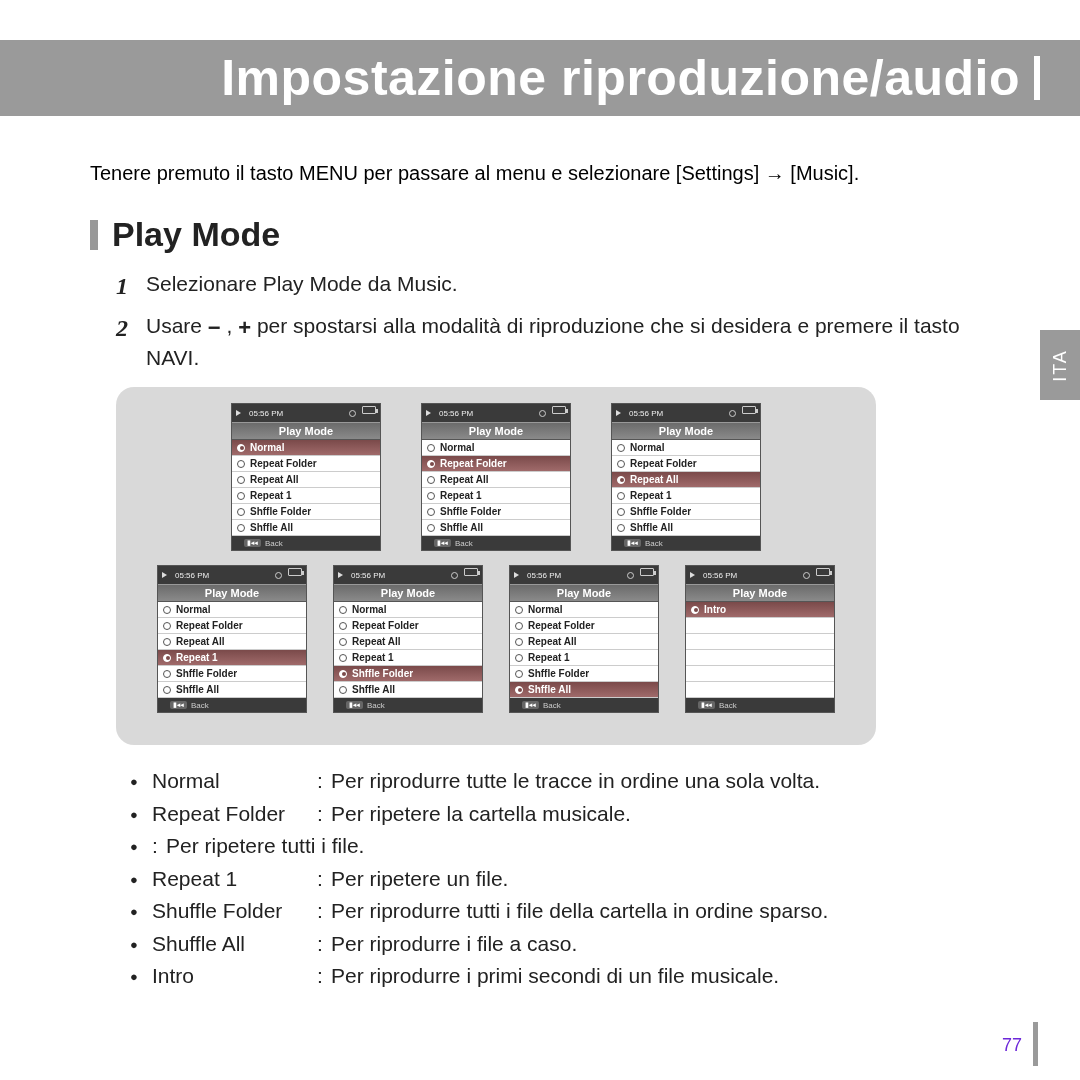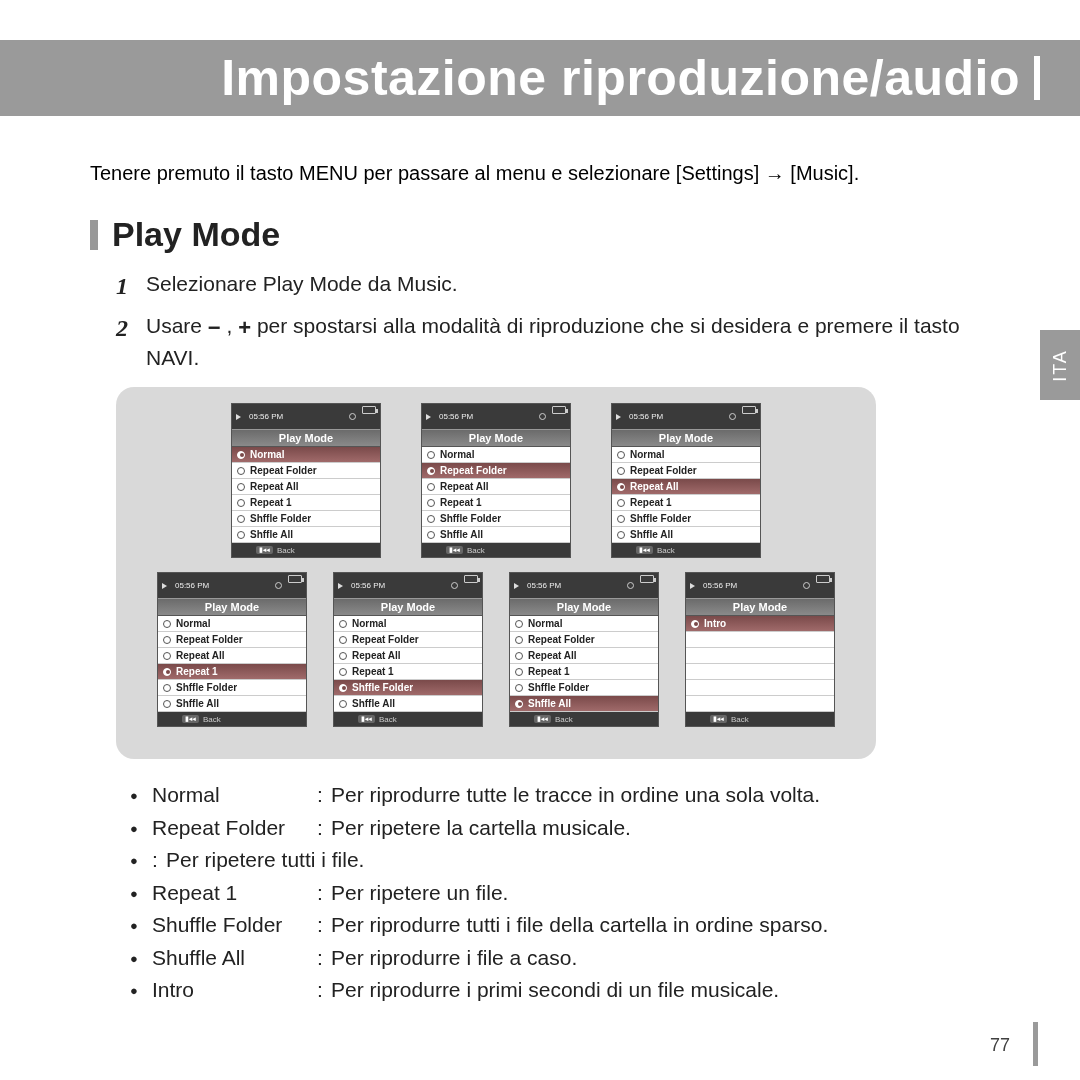--- a/index.html
+++ b/index.html
@@ -110,21 +110,21 @@
     gap: 40px;
     margin-bottom: 14px;
   }
   .screen-row.row2 { gap: 26px; }
   .screen {
     width: 150px;
     background: #fff;
     border: 1px solid #555;
   }
   .sc-status {
-    height: 25px;
+    height: 18px;
     background: #3a3a3a;
     color: #eee;
     font-size: 8px;
     display: flex;
     align-items: center;
     padding: 6px 4px;
     gap: 4px;
     position: relative;
   }
   .sc-status .play-tri {
@@ -186,21 +186,21 @@
     content: ""; position: absolute; left: 1.5px; top: 1.5px;
     width: 4px; height: 4px; background: #7a4a4a; border-radius: 50%;
   }
   .sc-foot {
     height: 14px;
     background: #3a3a3a;
     color: #ccc;
     font-size: 8px;
     display: flex;
     align-items: center;
-    padding-left: 24px;
+    padding-left: 12px;
     gap: 4px;
   }
   .sc-foot .bk-btn {
     background: #666; color: #fff; font-size: 7px; padding: 0 3px; border-radius: 2px;
   }
 
   
   .desc-list {
     margin-left: 40px;
     margin-top: 14px;
@@ -210,23 +210,23 @@
   .desc-row { display: flex; }
   .bullet { width: 22px; }
   .bullet::before { content: "●"; font-size: 13px; position: relative; top: -2px; }
   .term { width: 165px; flex-shrink: 0; }
   .colon { width: 14px; }
   .def { flex: 1; }
 
   .page-num {
     position: absolute;
     bottom: 24px;
-    right: 70px;
+    right: 58px;
     font-size: 18px;
-    color: #404040;
+    color: #6d28d9;
   }
   .page-rule {
     position: absolute;
     bottom: 14px;
     right: 42px;
     width: 5px;
     height: 44px;
     background: #9a9a9a;
   }
 </style>

